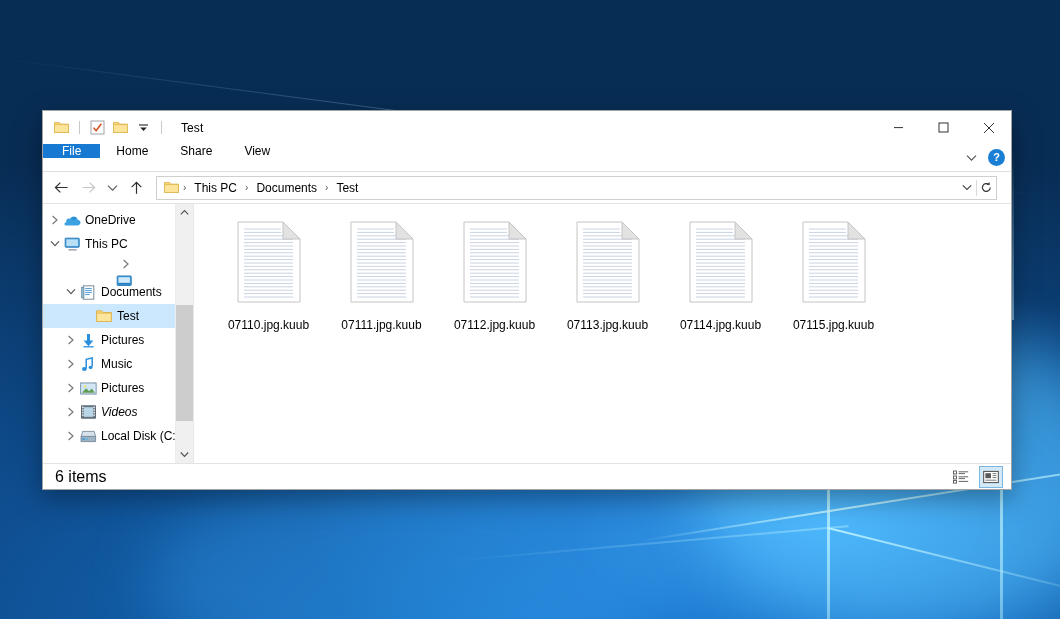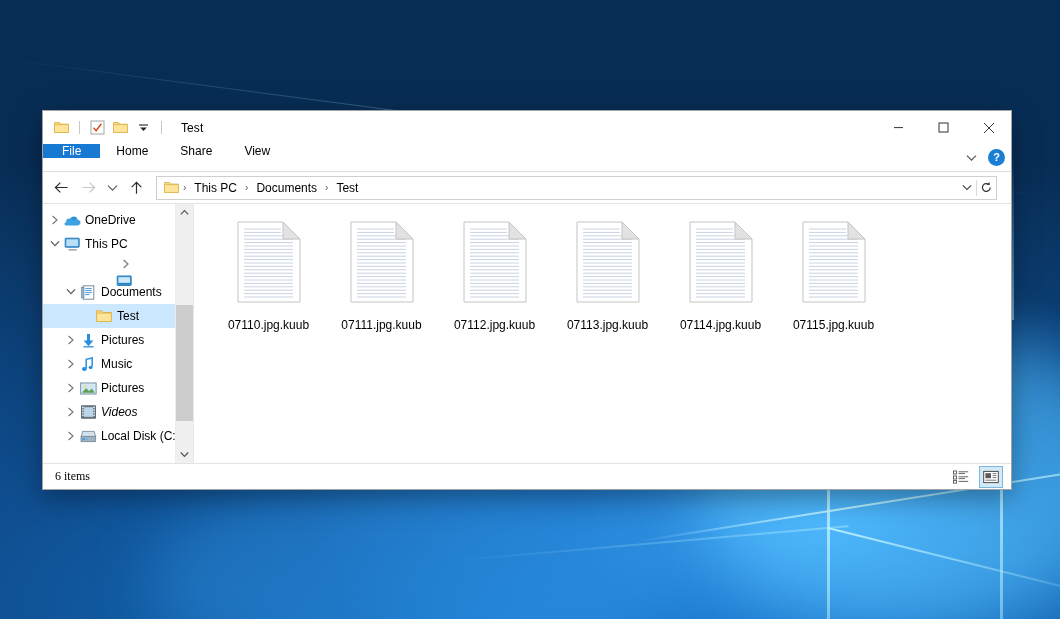--- a/index.html
+++ b/index.html
@@ -253,21 +253,21 @@
 
   
   .statusbar {
     height: 25px; flex: 0 0 auto;
     border-top: 1px solid #e3e3e3;
     background: #ffffff;
     display: flex; align-items: center;
     padding: 0 6px 0 12px;
     position: relative;
   }
-  .status-text { font-size: 12px; color: #000; font-family: Liberation Serif, serif; }
+  .status-text { font-size: 16px; color: #000; }
   .view-toggles {
     position: absolute; right: 8px; top: 0; height: 25px;
     display: flex; align-items: center; gap: 6px;
   }
   .vbtn {
     width: 22px; height: 20px;
     display: flex; align-items: center; justify-content: center;
     border: 1px solid transparent;
   }
   .vbtn.active {

